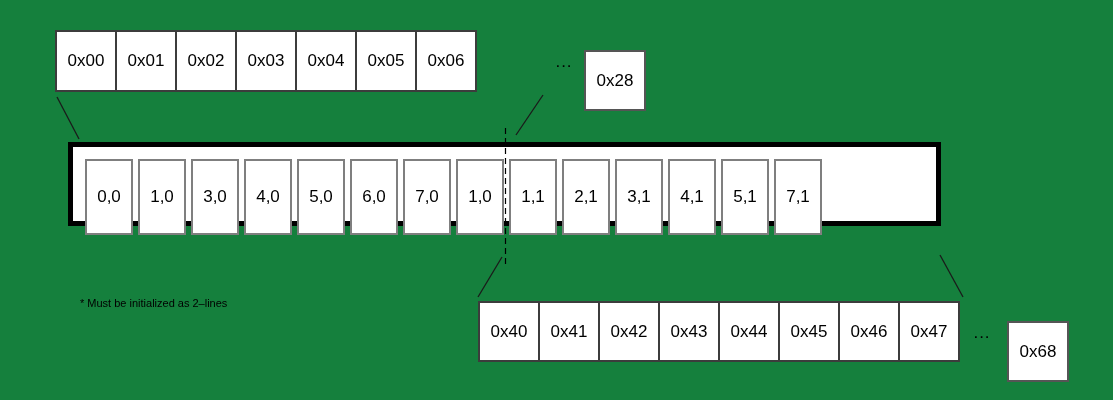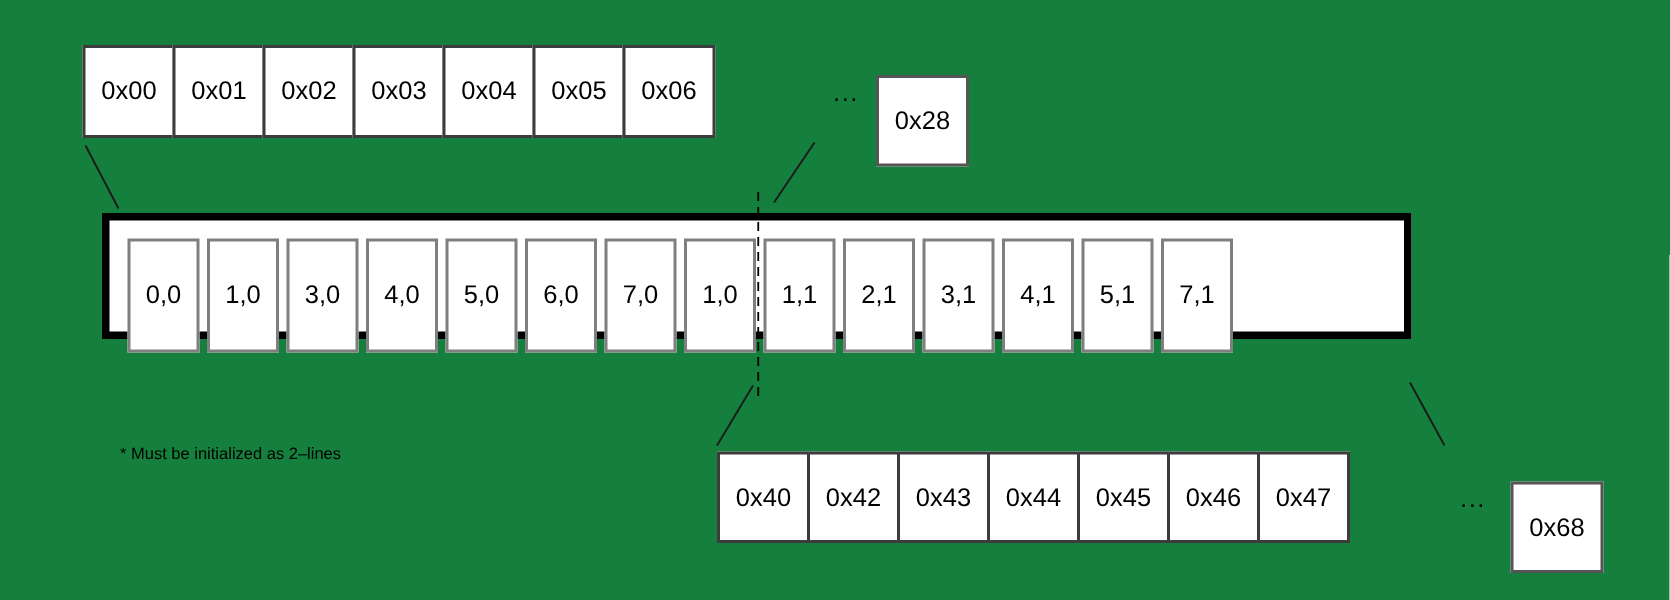--- a/index.html
+++ b/index.html
@@ -108,20 +108,21 @@
     <div class="bcell">3,1</div>
     <div class="bcell">4,1</div>
     <div class="bcell">5,1</div>
     <div class="bcell">7,1</div>
   </div>
 
   <div class="note">* Must be initialized as 2–lines</div>
 
   <div class="addr-row bottom">
     <div class="acell">0x40</div>
+    <div class="acell">0x41</div>
     <div class="acell">0x42</div>
     <div class="acell">0x43</div>
     <div class="acell">0x44</div>
     <div class="acell">0x45</div>
     <div class="acell">0x46</div>
     <div class="acell">0x47</div>
   </div>
   <div class="dots dots-bottom">...</div>
   <div class="tail-cell tail-bottom">0x68</div>
 

